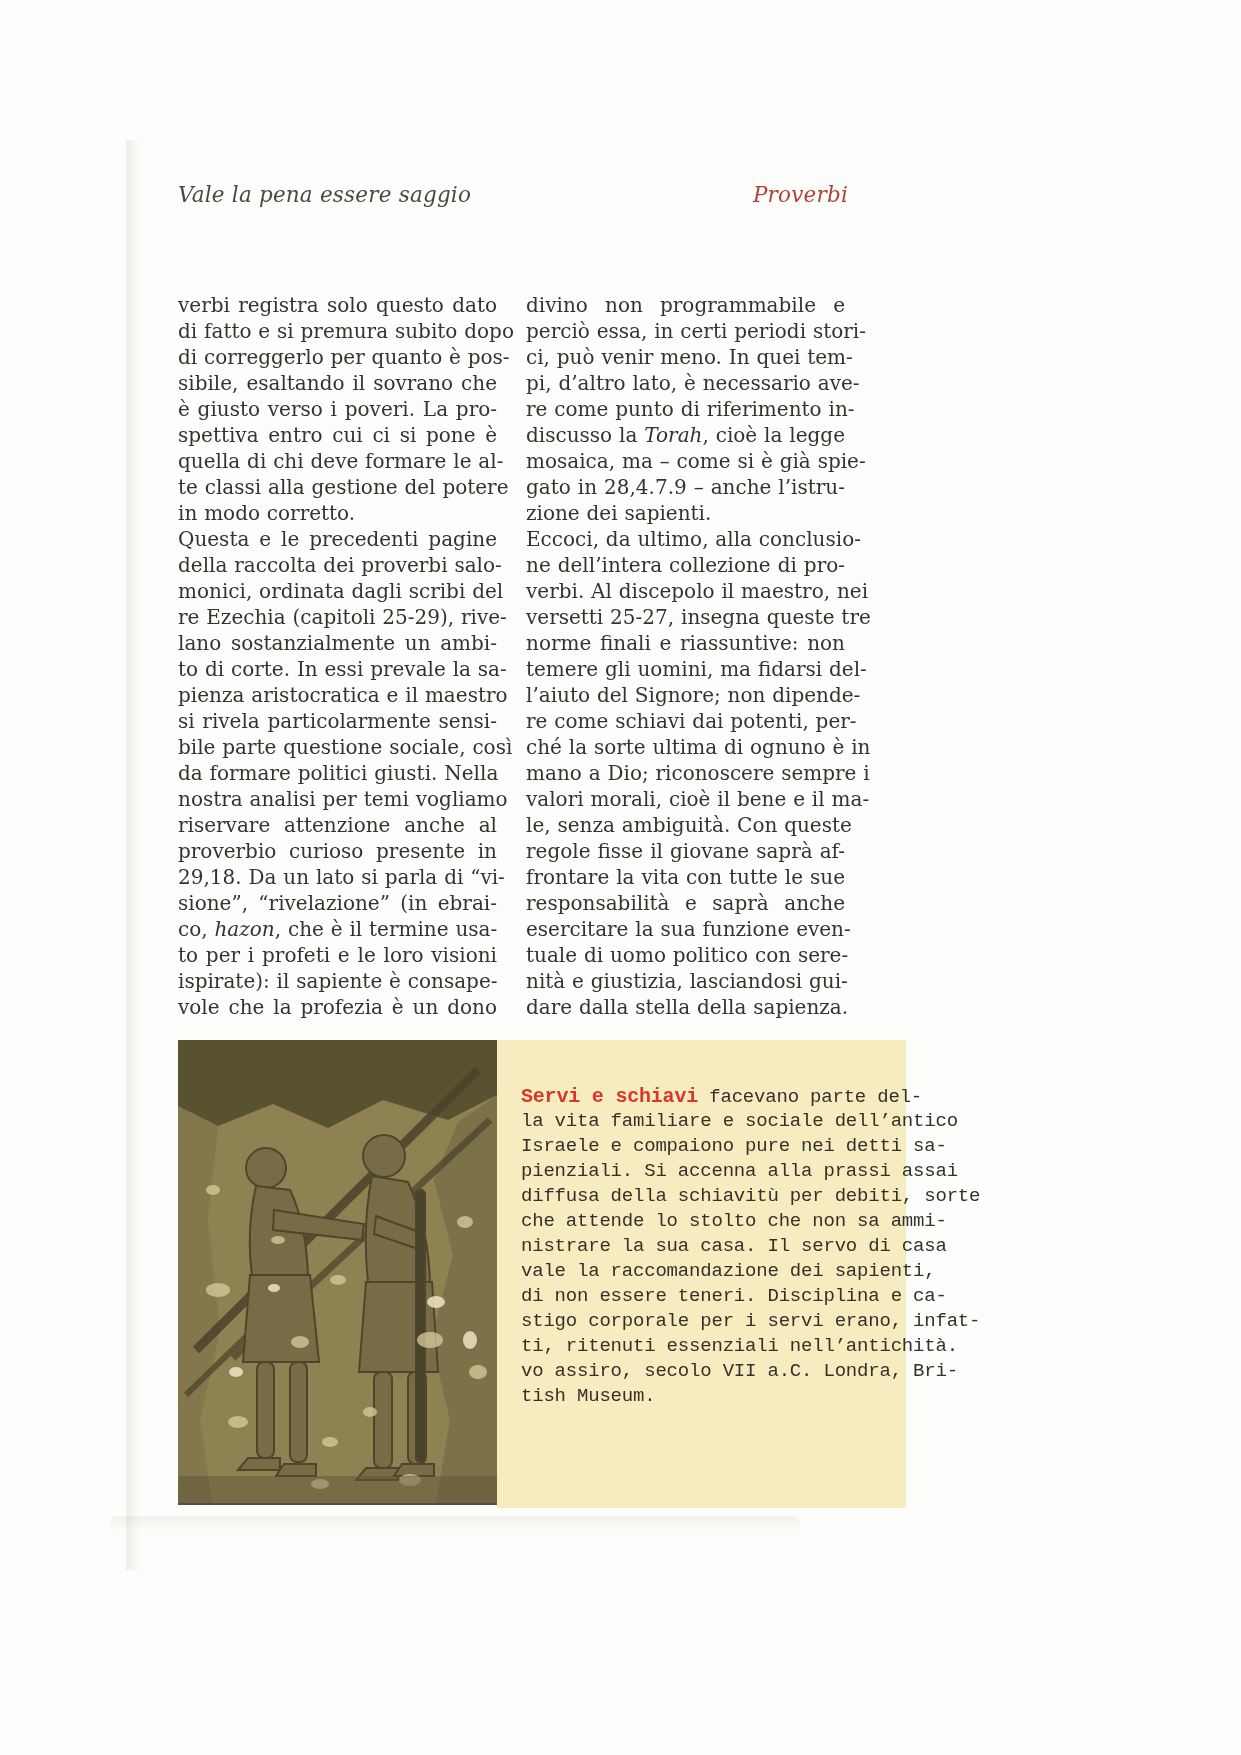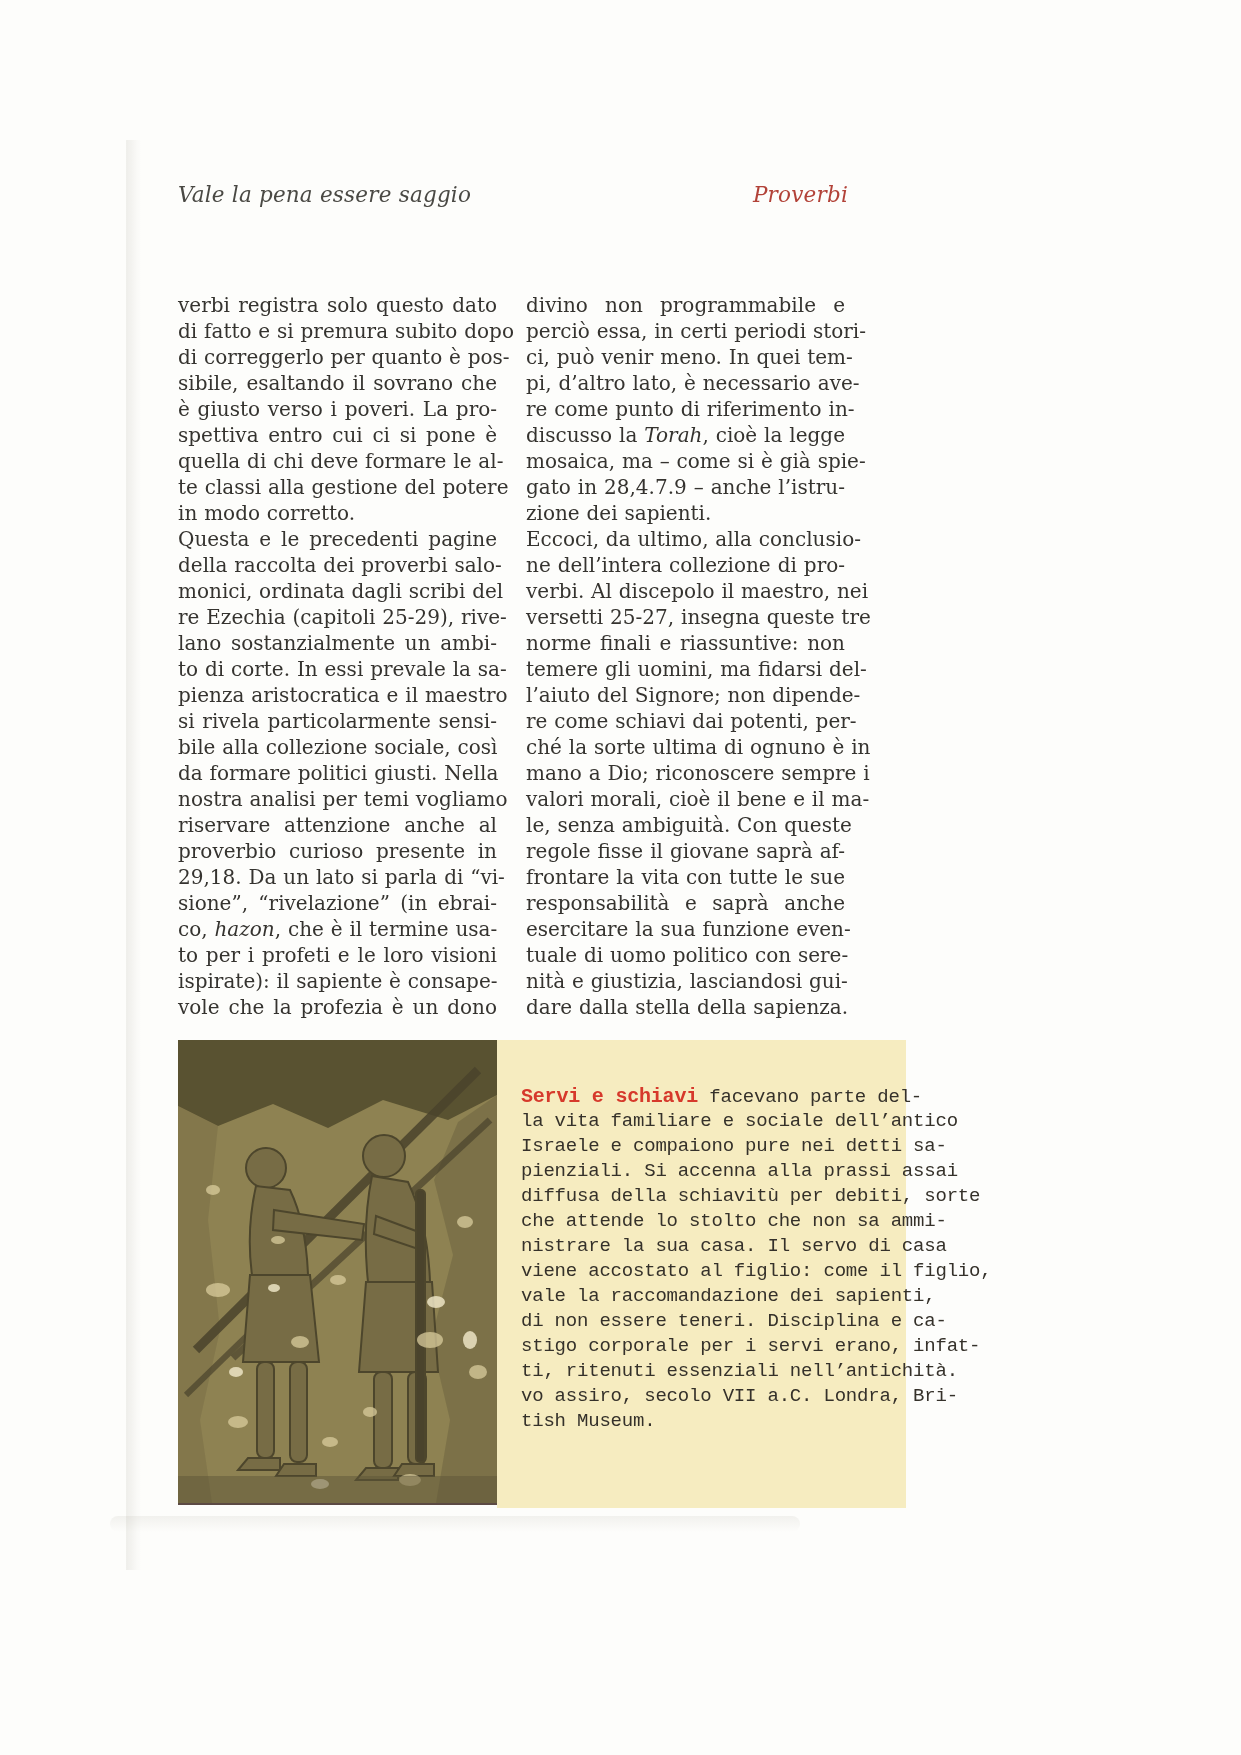--- a/index.html
+++ b/index.html
@@ -81,21 +81,21 @@
       <div class="tline">te classi alla gestione del potere</div>
       <div class="tline tend">in modo corretto.</div>
       <div class="tline">Questa e le precedenti pagine</div>
       <div class="tline">della raccolta dei proverbi salo-</div>
       <div class="tline">monici, ordinata dagli scribi del</div>
       <div class="tline">re Ezechia (capitoli 25-29), rive-</div>
       <div class="tline">lano sostanzialmente un ambi-</div>
       <div class="tline">to di corte. In essi prevale la sa-</div>
       <div class="tline">pienza aristocratica e il maestro</div>
       <div class="tline">si rivela particolarmente sensi-</div>
-      <div class="tline">bile alla collezione sociale, così</div>
+      <div class="tline">bile parte questione sociale, così</div>
       <div class="tline">da formare politici giusti. Nella</div>
       <div class="tline">nostra analisi per temi vogliamo</div>
       <div class="tline">riservare attenzione anche al</div>
       <div class="tline">proverbio curioso presente in</div>
       <div class="tline">29,18. Da un lato si parla di “vi-</div>
       <div class="tline">sione”, “rivelazione” (in ebrai-</div>
       <div class="tline">co, <i>hazon</i>, che è il termine usa-</div>
       <div class="tline">to per i profeti e le loro visioni</div>
       <div class="tline">ispirate): il sapiente è consape-</div>
       <div class="tline">vole che la profezia è un dono</div>
@@ -191,21 +191,20 @@
   </figure>
 
   <aside class="infobox" style="background: rgb(246, 236, 192); color: rgb(53, 49, 42);">
       <div class="tline"><span class="lead" style="color: rgb(214, 57, 43);">Servi e schiavi</span> facevano parte del-</div>
       <div class="tline">la vita familiare e sociale dell’antico</div>
       <div class="tline">Israele e compaiono pure nei detti sa-</div>
       <div class="tline">pienziali. Si accenna alla prassi assai</div>
       <div class="tline">diffusa della schiavitù per debiti, sorte</div>
       <div class="tline">che attende lo stolto che non sa ammi-</div>
       <div class="tline">nistrare la sua casa. Il servo di casa</div>
-      <div class="tline">viene accostato al figlio: come il figlio,</div>
       <div class="tline">vale la raccomandazione dei sapienti,</div>
       <div class="tline">di non essere teneri. Disciplina e ca-</div>
       <div class="tline">stigo corporale per i servi erano, infat-</div>
       <div class="tline tend">ti, ritenuti essenziali nell’antichità.</div>
       <div class="tline">vo assiro, secolo VII a.C. Londra, Bri-</div>
       <div class="tline tend">tish Museum.</div>
     </aside>
 
 </div>
 

